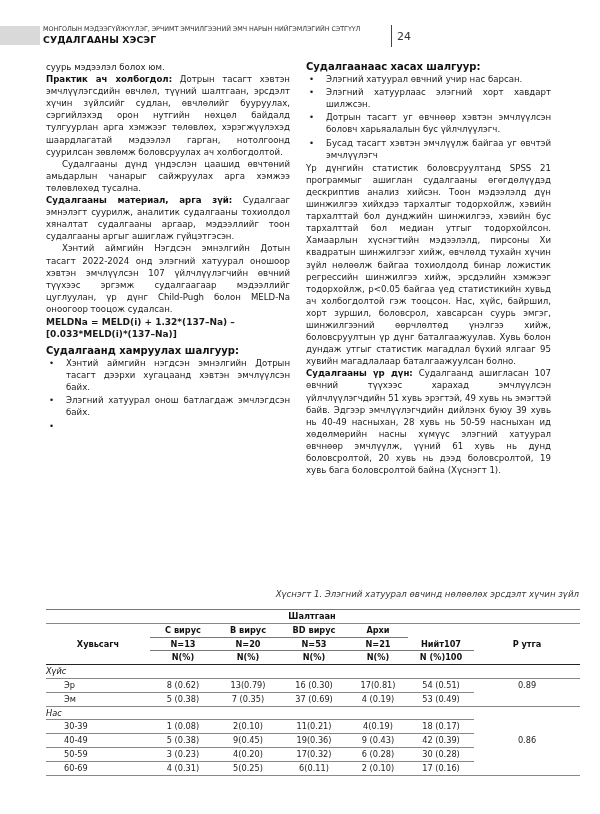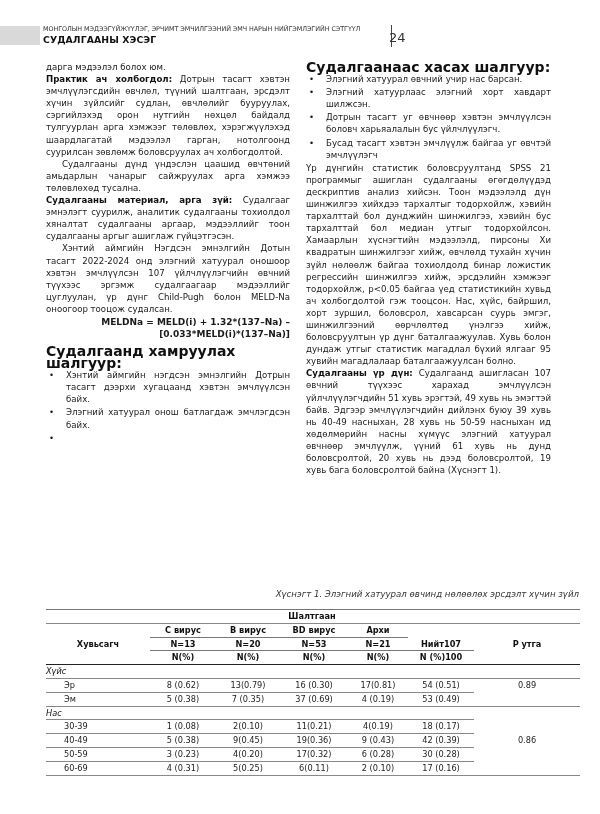--- a/index.html
+++ b/index.html
@@ -2,31 +2,31 @@
 <html><head>
 <meta charset="utf-8">
 <style>
   html, body { margin: 0; padding: 0; background: #ffffff; }
   body { width: 600px; height: 814px; position: relative; overflow: hidden;
          font-family: "DejaVu Sans", "Liberation Sans", sans-serif; color: #1a1a1a; }
   .hdr-bar { position: absolute; left: 0; top: 26px; width: 40px; height: 19px; background: #d9d9d9; }
   .hdr-journal { position: absolute; left: 43px; top: 25px; font-size: 6.4px; letter-spacing: -0.05px; color: #333; white-space: nowrap; }
   .hdr-section { position: absolute; left: 43px; top: 34px; font-size: 9.3px; font-weight: bold; color: #111; white-space: nowrap; letter-spacing: 0.1px; }
   .hdr-divider { position: absolute; left: 391px; top: 25px; width: 1px; height: 22px; background: #444; }
-  .hdr-page { position: absolute; left: 389px; top: 30px; font-size: 13px; color: #333; }
+  .hdr-page { position: absolute; left: 397px; top: 30px; font-size: 11px; color: #333; }
 
   .col { position: absolute; font-size: 8.6px; line-height: 12.1px; color: #1a1a1a; }
   .col-left { left: 46px; top: 61px; width: 244px; }
   .col-right { left: 306px; top: 61px; width: 245px; }
   .col p { margin: 0; text-align: justify; text-align-last: left; }
   .col p.gap { }
   .col p.indent { text-indent: 16px; }
   .col b { color: #111; }
-  .col h4 { margin: 4px 0 0 0; font-size: 14px; font-weight: bold; color: #111; }
-  .formula { text-align: right; font-weight: bold; font-size: 9px; line-height: 12.5px; margin: 1px 0 2px 0; }
+  .col h4 { margin: 4px 0 0 0; font-size: 10px; font-weight: bold; color: #111; }
+  .formula { text-align: left; font-weight: bold; font-size: 9px; line-height: 12.5px; margin: 1px 0 2px 0; }
   ul.bul { list-style: none; margin: 0; padding: 0; }
   ul.bul li { position: relative; padding-left: 20px; text-align: justify; text-align-last: left; margin: 0 0 1px 0; }
   ul.bul li .dot { position: absolute; left: 3px; top: 0; }
 
   .caption { position: absolute; right: 21px; top: 589px; font-size: 8.6px; font-style: italic; color: #333; white-space: nowrap; margin-left: 8px; }
   table.t { position: absolute; left: 46px; top: 609px; width: 534px; border-collapse: collapse; font-size: 8.2px; color: #222; }
   table.t td, table.t th { padding: 0; height: 12.8px; line-height: 12.8px; text-align: center; font-weight: normal; white-space: nowrap; }
   table.t th { font-weight: bold; color: #111; }
   .bt { border-top: 1px solid #777; }
   .bb { border-bottom: 1px solid #777; }
@@ -38,21 +38,21 @@
 </head>
 <body>
 
 <div class="hdr-bar"></div>
 <div class="hdr-journal">МОНГОЛЫН МЭДЭЭГҮЙЖҮҮЛЭГ, ЭРЧИМТ ЭМЧИЛГЭЭНИЙ ЭМЧ НАРЫН НИЙГЭМЛЭГИЙН СЭТГҮҮЛ</div>
 <div class="hdr-section">СУДАЛГААНЫ ХЭСЭГ</div>
 <div class="hdr-divider"></div>
 <div class="hdr-page">24</div>
 
 <div class="col col-left">
-  <p>дарга мэдээлэл болох юм.</p>
+  <p>суурь мэдээлэл болох юм.</p>
   <p class="gap"><b>Практик ач холбогдол:</b><span> Дотрын тасагт хэвтэн эмчлүүлэгсдийн өвчлөл, түүний шалтгаан, эрсдэлт хүчин зүйлсийг судлан, өвчлөлийг бууруулах, сэргийлэхэд орон нутгийн нөхцөл байдалд тулгуурлан арга хэмжээг төлөвлөх, хэрэгжүүлэхэд шаардлагатай мэдээлэл гарган, нотолгоонд суурилсан зөвлөмж боловсруулах ач холбогдолтой.</span></p>
   <p class="indent">Судалгааны дүнд үндэслэн цаашид өвчтөний амьдарлын чанарыг сайжруулах арга хэмжээ төлөвлөхөд тусална.</p>
   <p class="gap"><b>Судалгааны материал, арга зүй:</b><span> Судалгааг эмнэлэгт суурилж, аналитик судалгааны тохиолдол хяналтат судалгааны аргаар, мэдээллийг тоон судалгааны аргыг ашиглаж гүйцэтгэсэн.</span></p>
   <p class="indent">Хэнтий аймгийн Нэгдсэн эмнэлгийн Дотын тасагт 2022-2024 онд элэгний хатуурал оношоор хэвтэн эмчлүүлсэн 107 үйлчлүүлэгчийн өвчний түүхээс эргэмж судалгаагаар мэдээллийг цуглуулан, үр дүнг Child-Pugh болон MELD-Na оноогоор тооцож судалсан.</p>
   <div class="formula">
     <div>MELDNa = MELD(i) + 1.32*(137–Na) –</div>
     <div>[0.033*MELD(i)*(137–Na)]</div>
   </div>
   <h4>Судалгаанд хамруулах шалгуур:</h4>
   <ul class="bul">

